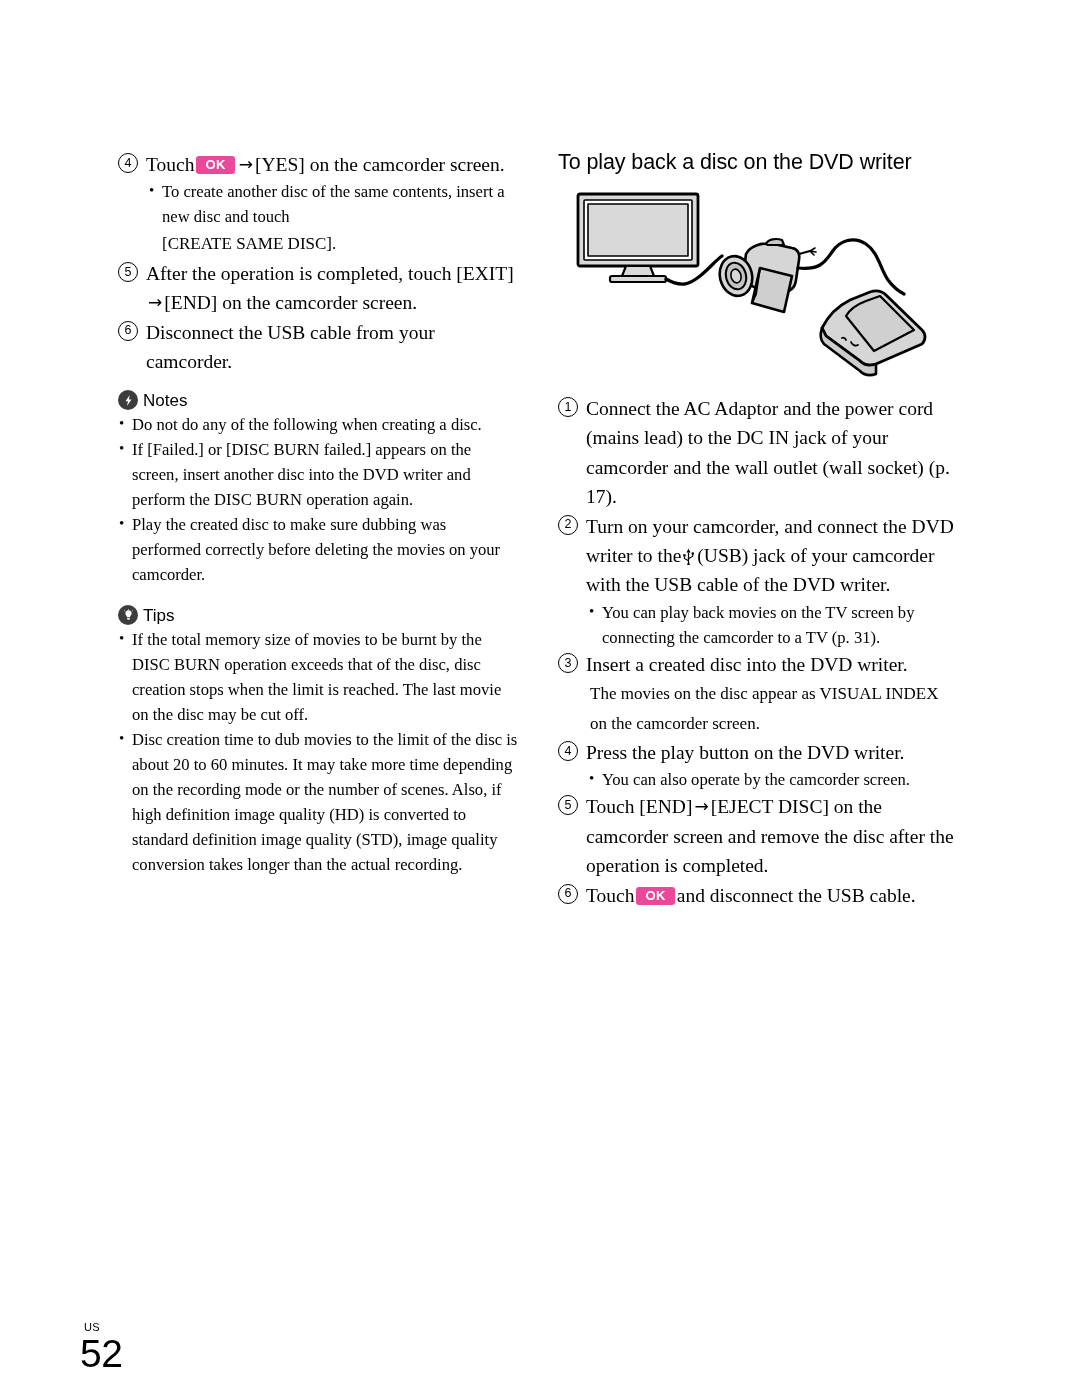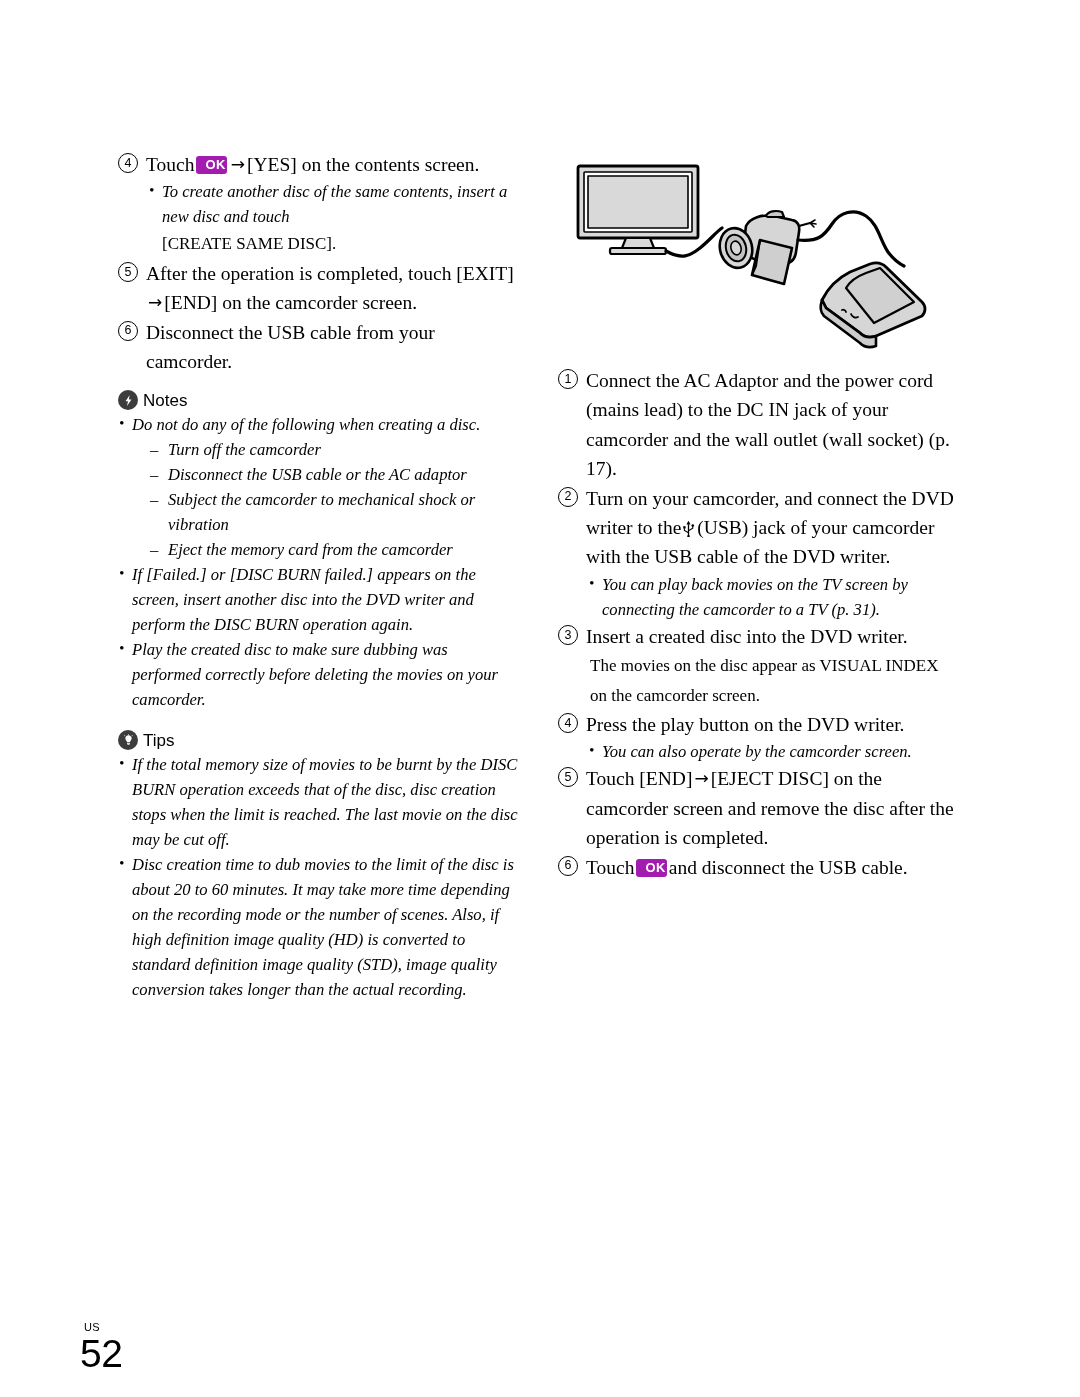--- a/index.html
+++ b/index.html
@@ -65,21 +65,20 @@
     font-size: 17px;
     line-height: 29.4px;
     padding-left: 28px;
   }
 
   
   ul.blist {
     list-style: none;
     margin: 0;
     padding: 0;
-    font-style: italic;
   }
   ul.blist > li {
     position: relative;
     padding-left: 14px;
     font-size: 16.6px;
     line-height: 25px;
   }
   ul.blist > li::before {
     content: "\2022";
     position: absolute;
@@ -105,27 +104,27 @@
   ul.dlist > li::before {
     content: "\2013";
     position: absolute;
     left: 0;
     top: 0;
   }
 
   
   .okbtn {
     display: inline-block;
-    background: #a21caf;
+    background: #ec4899;
     color: #ffffff;
     font-family: "Liberation Sans", "DejaVu Sans", sans-serif;
     font-size: 13px;
     font-weight: 700;
     letter-spacing: 0.4px;
-    padding: 1px 1px 2px 9px;
+    padding: 1px 9px 2px 9px;
     border-radius: 3px;
     line-height: 15px;
     vertical-align: 2px;
     margin: 0 2px;
   }
 
   .arrow {
     display: inline-block;
     font-family: "DejaVu Sans", sans-serif;
     font-size: 17px;
@@ -199,21 +198,21 @@
   .spacer-18 { height: 18px; }
 </style>
 </head>
 <body>
 
 <div class="page">
 
   <div class="col-left">
 
     <div class="step">
-      <span class="num">4</span><span>Touch</span><span class="okbtn">OK</span><span class="arrow">→</span><span>[YES] on the contents screen.</span>
+      <span class="num">4</span><span>Touch</span><span class="okbtn">OK</span><span class="arrow">→</span><span>[YES] on the camcorder screen.</span>
     </div>
 
     <ul class="blist indent">
       <li>To create another disc of the same contents, insert a new disc and touch</li>
     </ul>
     <div class="cont" style="padding-left:44px;">[CREATE SAME DISC].</div>
 
     <div class="step">
       <span class="num">5</span><span>After the operation is completed, touch [EXIT]</span><span class="arrow">→</span><span>[END] on the camcorder screen.</span>
     </div>
@@ -229,26 +228,20 @@
         <svg width="13" height="13" viewBox="0 0 24 24" aria-hidden="true">
           <path d="M14.2 2 6.5 13.2h4.6L9.2 22l8.3-11.7h-4.9L14.2 2z" fill="#ffffff"></path>
         </svg>
       </span>
       <span>Notes</span>
     </div>
 
     <ul class="blist">
       <li>
         <span>Do not do any of the following when creating a disc.</span>
-        <ul class="dlist">
-          <li>Turn off the camcorder</li>
-          <li>Disconnect the USB cable or the AC adaptor</li>
-          <li>Subject the camcorder to mechanical shock or vibration</li>
-          <li>Eject the memory card from the camcorder</li>
-        </ul>
       </li>
       <li>If [Failed.] or [DISC BURN failed.] appears on the screen, insert another disc into the DVD writer and perform the DISC BURN operation again.</li>
       <li>Play the created disc to make sure dubbing was performed correctly before deleting the movies on your camcorder.</li>
     </ul>
 
     <div class="spacer-18"></div>
 
     <div class="nt-head">
       <span class="nt-badge">
         <svg width="13" height="13" viewBox="0 0 24 24" aria-hidden="true">
@@ -265,20 +258,21 @@
 
     <ul class="blist">
       <li>If the total memory size of movies to be burnt by the DISC BURN operation exceeds that of the disc, disc creation stops when the limit is reached. The last movie on the disc may be cut off.</li>
       <li>Disc creation time to dub movies to the limit of the disc is about 20 to 60 minutes. It may take more time depending on the recording mode or the number of scenes. Also, if high definition image quality (HD) is converted to standard definition image quality (STD), image quality conversion takes longer than the actual recording.</li>
     </ul>
 
   </div>
 
   <div class="col-right">
 
+    <div class="rc-head">To play back a disc on the DVD writer</div>
 
     <div class="illus">
       <svg width="370" height="192" viewBox="0 0 370 192" aria-hidden="true">
         <g fill="none" stroke="#000" stroke-width="2.4" stroke-linejoin="round" stroke-linecap="round">
 
           <rect x="8" y="6" width="120" height="72" rx="2" fill="#d9d9d9" stroke="#000" stroke-width="2.8"></rect>
           <rect x="14" y="12" width="108" height="60" rx="1" fill="#ffffff" stroke="#000" stroke-width="1.6"></rect>
           <rect x="18" y="16" width="100" height="52" fill="#d9d9d9" stroke="#000" stroke-width="1.6"></rect>
 
           <path d="M56 78 L52 88 L84 88 L80 78 Z" fill="#d9d9d9" stroke="#000" stroke-width="2.2"></path>

